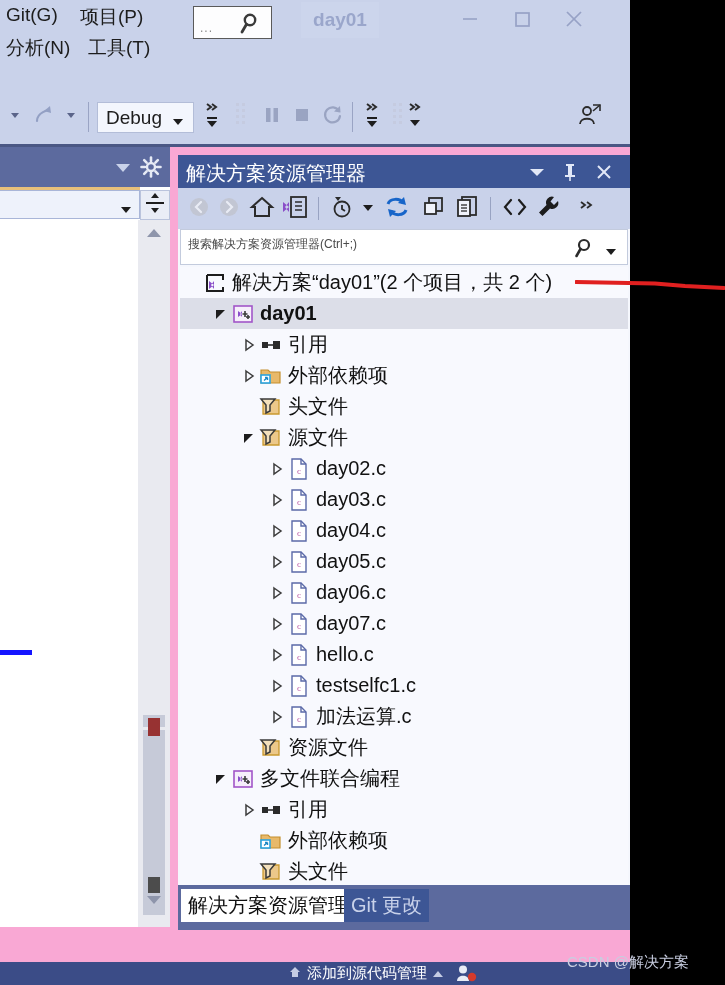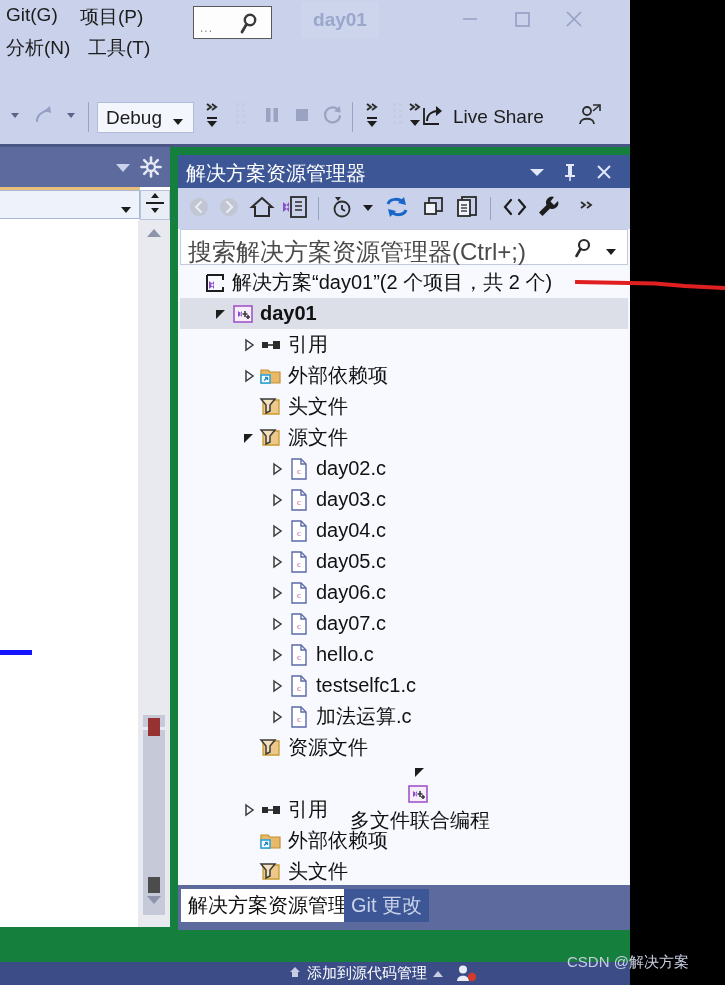--- a/index.html
+++ b/index.html
@@ -3,21 +3,21 @@
 <meta charset="utf-8">
 <style>
   html,body{margin:0;padding:0;}
   body{
     width:725px;height:985px;
     background:#000;
     font-family:"Liberation Sans","DejaVu Sans",sans-serif;
     overflow:hidden;
     position:relative;
   }
-  .app{position:absolute;left:0;top:0;width:630px;height:985px;background:#15803d;overflow:hidden;}
+  .app{position:absolute;left:0;top:0;width:630px;height:985px;background:#f9a8d4;overflow:hidden;}
 
   
   .titlebar{position:absolute;left:0;top:0;width:630px;height:88px;background:#c9d2ea;}
   .menu-item{position:absolute;color:#1d1d1d;font-size:19px;white-space:nowrap;}
   .m-git{left:6px;top:4px;}
   .m-proj{left:80px;top:4px;}
   .m-anal{left:6px;top:35px;}
   .m-tool{left:88px;top:35px;}
 
   .qsearch{position:absolute;left:193px;top:6px;width:79px;height:33px;background:#fdfdfe;border:1px solid #5a5a5a;box-sizing:border-box;}
@@ -80,21 +80,21 @@
   .se-title .ic{position:absolute;top:0;height:33px;width:26px;display:flex;align-items:center;justify-content:center;}
   .se-cv{right:80px;}
   .se-pin{right:47px;}
   .se-x{right:13px;}
 
   .se-toolbar{position:absolute;left:0;top:33px;width:452px;height:41px;background:#c9d2ea;}
   .se-tb{position:absolute;top:0;height:41px;display:flex;align-items:center;justify-content:center;}
   .se-tsep{position:absolute;top:9px;width:1px;height:23px;background:#98a3c2;}
 
   .se-search{position:absolute;left:2px;top:74px;width:448px;height:36px;background:#ffffff;border:1px solid #c3cbdd;box-sizing:border-box;}
-  .se-search .ph{position:absolute;left:7px;top:6px;color:#4a4a4a;font-size:24px;white-space:nowrap;}
+  .se-search .ph{position:absolute;left:7px;top:6px;color:#4a4a4a;font-size:12px;white-space:nowrap;}
   .se-search .mg{position:absolute;right:30px;top:6px;}
   .se-search .dd{position:absolute;right:9px;top:14px;}
 
   .se-tree{position:absolute;left:2px;top:112px;width:448px;height:618px;background:#f8f9fe;overflow:hidden;}
   .row{position:relative;height:31px;display:flex;align-items:center;white-space:nowrap;}
   .row.sel{background:#dcdee8;}
   .row .exp{width:18px;height:31px;display:flex;align-items:center;justify-content:center;flex:0 0 18px;}
   .row .ico{width:26px;height:31px;display:flex;align-items:center;justify-content:center;flex:0 0 26px;margin-right:4px;}
   .row .txt{font-size:20px;color:#111;}
   .row .txt.bold{font-weight:bold;}
@@ -266,30 +266,20 @@
               <rect x="11" y="15" width="3" height="3"></rect>
             <rect x="5" y="21" width="3" height="3"></rect>
               <rect x="11" y="21" width="3" height="3"></rect>
           </g>
           <path d="M22 4 L26 7 L22 10 M27 4 L31 7 L27 10" fill="none" stroke="#2b2b2b" stroke-width="2"></path>
           <path d="M22 20 L32 20 L27 26 Z" fill="#1d1d1d"></path>
         </svg>
       </span>
     </div>
 
-    <div class="liveshare">
-      <span>
-        <svg width="26" height="26" viewBox="0 0 26 26">
-          <path d="M4 6 L4 22 L19 22" fill="none" stroke="#1d1d1d" stroke-width="1.8"></path>
-          <path d="M7 19 C7 11, 14 9, 18 9" fill="none" stroke="#1d1d1d" stroke-width="2"></path>
-          <path d="M16 4 L22 9 L16 14 Z" fill="#1d1d1d"></path>
-        </svg>
-      </span>
-      <span class="ls-txt">Live Share</span>
-    </div>
 
     <div class="tb" style="left:570px;width:40px;">
       <span>
         <svg width="26" height="26" viewBox="0 0 26 26">
           <circle cx="10" cy="9" r="4" fill="none" stroke="#2b2b2b" stroke-width="1.8"></circle>
           <path d="M3 22 C3 15, 17 15, 17 22" fill="none" stroke="#2b2b2b" stroke-width="1.8"></path>
           <path d="M16 3 L23 3 L23 9" fill="none" stroke="#2b2b2b" stroke-width="1.6"></path>
           <line x1="16" y1="9" x2="23" y2="3" stroke="#2b2b2b" stroke-width="1.6"></line>
         </svg>
       </span>
@@ -728,21 +718,21 @@
         <div class="row" style="padding-left: 60px;">
           <span class="exp"></span>
           <span class="ico">
             <svg width="24" height="22" viewBox="0 0 24 22">
               <path d="M4 4 L20 4 L20 18 L4 18 Z" fill="#ecc88a" stroke="#c9992f" stroke-width="1.3"></path>
               <path d="M2 3 L16 3 L11 9 L11 15 L7 17 L7 9 Z" fill="#f3e0bc" stroke="#3a3a3a" stroke-width="1.5"></path>
             </svg>
           </span>
           <span class="txt">资源文件</span>
         </div>
-        <div class="row" style="padding-left: 32px; flex-direction: column;">
+        <div class="row" style="padding-left: 32px;">
           <span class="exp">
             <svg width="14" height="14" viewBox="0 0 14 14">
               <path d="M2 3 L11 3 L2 12 Z" fill="#1d1d1d"></path>
             </svg>
           </span>
           <span class="ico">
             <svg width="22" height="22" viewBox="0 0 22 22">
               <rect x="2" y="3" width="18" height="16" fill="#f6eefb" stroke="#a255c8" stroke-width="1.6"></rect>
               <path d="M6 8 L10 11 L6 14 Z M10 8 L8 11 L10 14 Z" fill="#8a4ec9"></path>
               <path d="M13 8 L13 14 M10.5 11 L15.5 11" stroke="#3a3a3a" stroke-width="1.6"></path>

